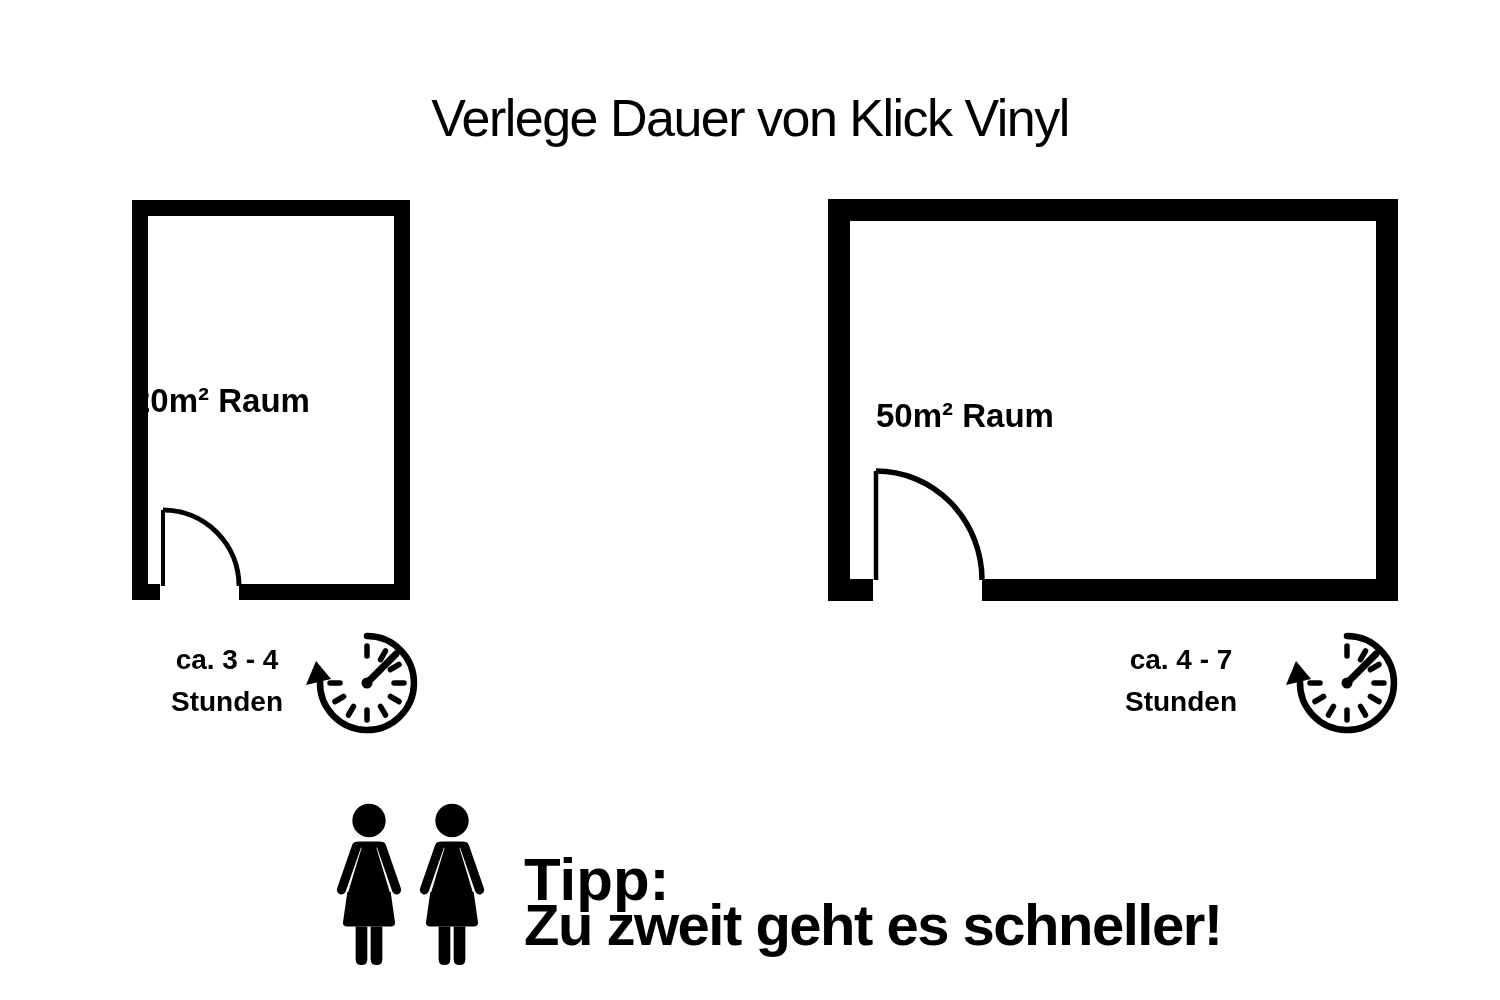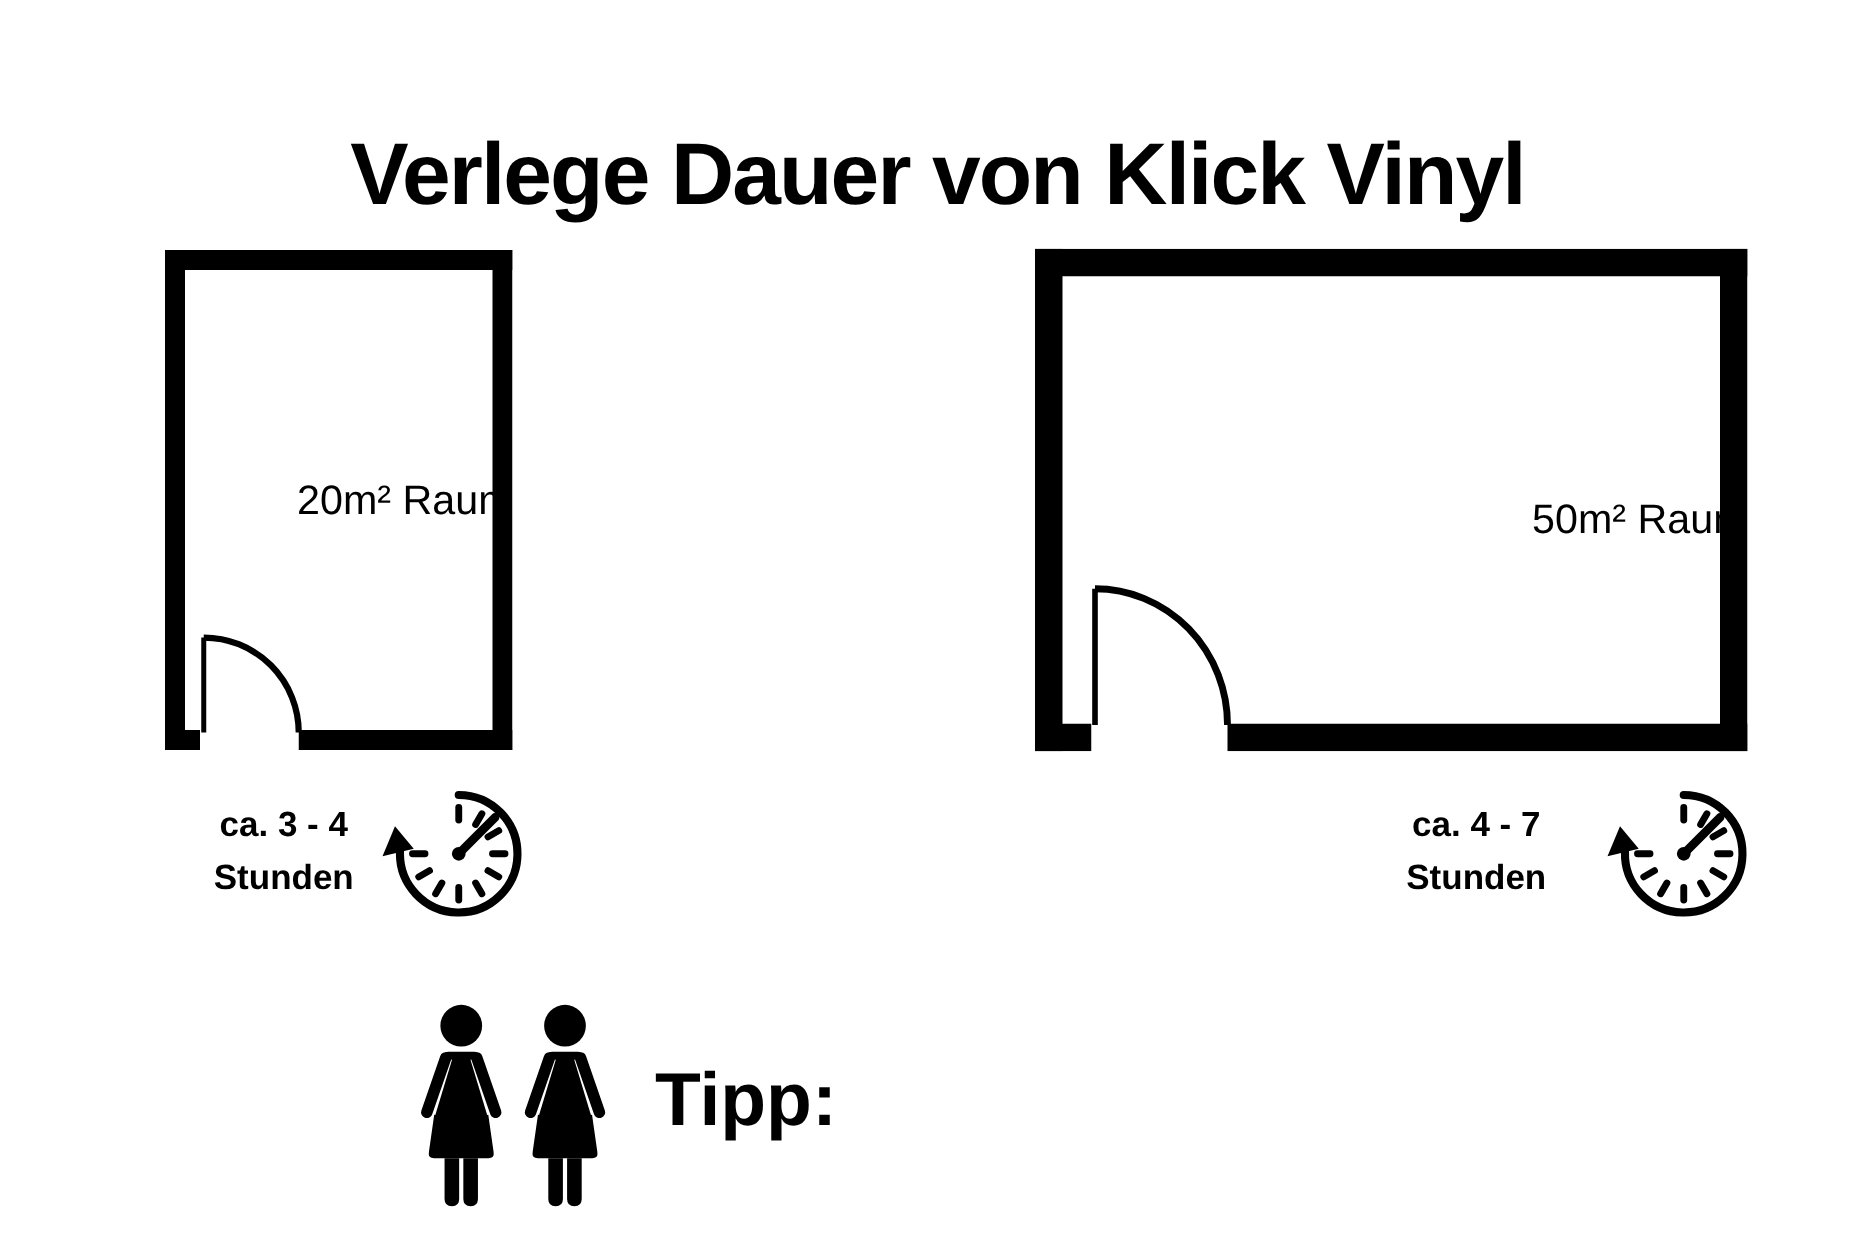--- a/index.html
+++ b/index.html
@@ -9,37 +9,37 @@
     height: 1000px;
     background: #ffffff;
     overflow: hidden;
     font-family: "Liberation Sans", sans-serif;
     color: #000000;
   }
   .title {
     position: absolute;
     left: 0; right: 0; top: 57px;
     text-align: center;
-    font-size: 70px;
-    font-weight: 700;
+    font-size: 52px;
+    font-weight: 400;
     letter-spacing: -1.5px;
     line-height: 1;
   }
   .room { position: absolute; }
   .room-small { left: 132px; top: 200px; width: 278px; height: 400px; }
   .room-large { left: 828px; top: 199px; width: 570px; height: 432px; }
   .room svg { position: absolute; left: 0; top: 0; }
   .room-label {
     position: absolute;
     left: 0; right: 0;
     top: 50%;
     transform: translateY(-50%);
-    text-align: right;
+    text-align: left;
     font-size: 33px;
-    font-weight: 400;
+    font-weight: 700;
     line-height: 1;
   }
   .room-large .room-label { left: 48px; right: 0; }
   .duration {
     position: absolute;
     width: 190px;
     text-align: center;
     font-size: 28px;
     font-weight: 700;
     line-height: 42px;
@@ -161,14 +161,15 @@
 
   <div class="people">
     <svg class="woman-1" viewBox="0 0 90 200">
       <use href="#woman-def"></use>
     </svg>
     <svg class="woman-2" viewBox="0 0 90 200">
       <use href="#woman-def"></use>
     </svg>
   </div>
   <div class="tip-heading">Tipp:</div>
+  <div class="tip-text">Zu zweit geht es schneller!</div>
 
 </div>
 
 </body></html>

